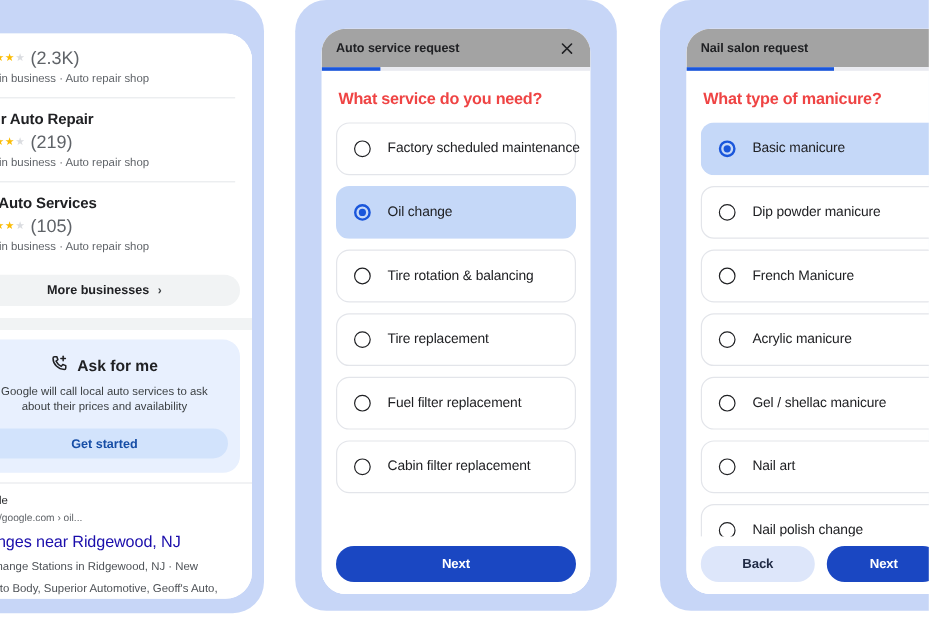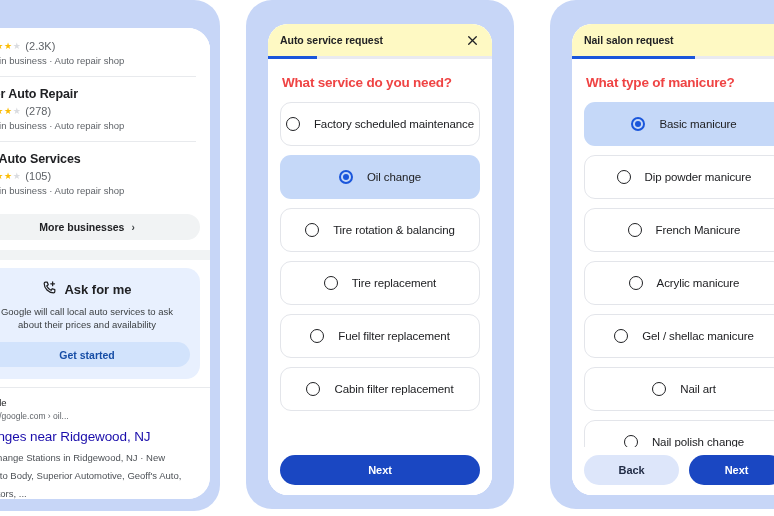--- a/index.html
+++ b/index.html
@@ -66,21 +66,21 @@
     white-space: nowrap;
   }
   .biz-meta {
     display: flex;
     align-items: center;
     gap: 4px;
     margin-top: 3px;
   }
   .stars { font-size: 9px; letter-spacing: 0.6px; line-height: 11px; color: #fbbc04; }
   .stars .empty { color: #dadce0; }
-  .rev-count { font-size: 11px; color: #5f6368; }
+  .rev-count { font-size: 15px; color: #5f6368; }
   .biz-sub {
     font-size: 9.5px;
     color: #5f6368;
     margin-top: 3px;
     white-space: nowrap;
   }
 
   .more-biz {
     margin: 8px 10px 0 10px;
     height: 26px;
@@ -154,21 +154,21 @@
     margin-top: 5px;
     white-space: nowrap;
   }
 
   
   .wiz { position: absolute; inset: 0; display: flex; flex-direction: column; background: #ffffff; }
 
   .wiz-header {
     position: relative;
     height: 32px;
-    background: #fef9c3;
+    background: #a3a3a3;
     display: flex;
     align-items: center;
     padding: 0 12px;
     flex: none;
   }
   .wiz-title {
     font-size: 10.5px;
     font-weight: 700;
     color: #202124;
     letter-spacing: -0.05px;
@@ -211,21 +211,20 @@
   .opt {
     height: 44px;
     border-radius: 11px;
     border: 1px solid #e3e5ea;
     background: #ffffff;
     display: flex;
     align-items: center;
     padding: 0 14px;
     margin-bottom: 9px;
     box-sizing: border-box;
-    justify-content: center;
   }
   .opt.selected {
     background: #c5d8f8;
     border-color: transparent;
   }
   .radio {
     width: 14px;
     height: 14px;
     border-radius: 50%;
     border: 1.6px solid #202124;
@@ -294,21 +293,21 @@
               <span class="stars"><span>★★★★</span><span class="empty">★</span></span>
               <span class="rev-count">(2.3K)</span>
             </div>
             <div class="biz-sub">ears in business  ·  Auto repair shop</div>
           </div>
 
           <div class="biz-row">
             <div class="biz-name">erior Auto Repair</div>
             <div class="biz-meta">
               <span class="stars"><span>★★★★</span><span class="empty">★</span></span>
-              <span class="rev-count">(278)</span>
+              <span class="rev-count">(219)</span>
             </div>
             <div class="biz-sub">ears in business  ·  Auto repair shop</div>
           </div>
 
           <div class="biz-row">
             <div class="biz-name">lity Auto Services</div>
             <div class="biz-meta">
               <span class="stars"><span>★★★★</span><span class="empty">★</span></span>
               <span class="rev-count">(105)</span>
             </div>

